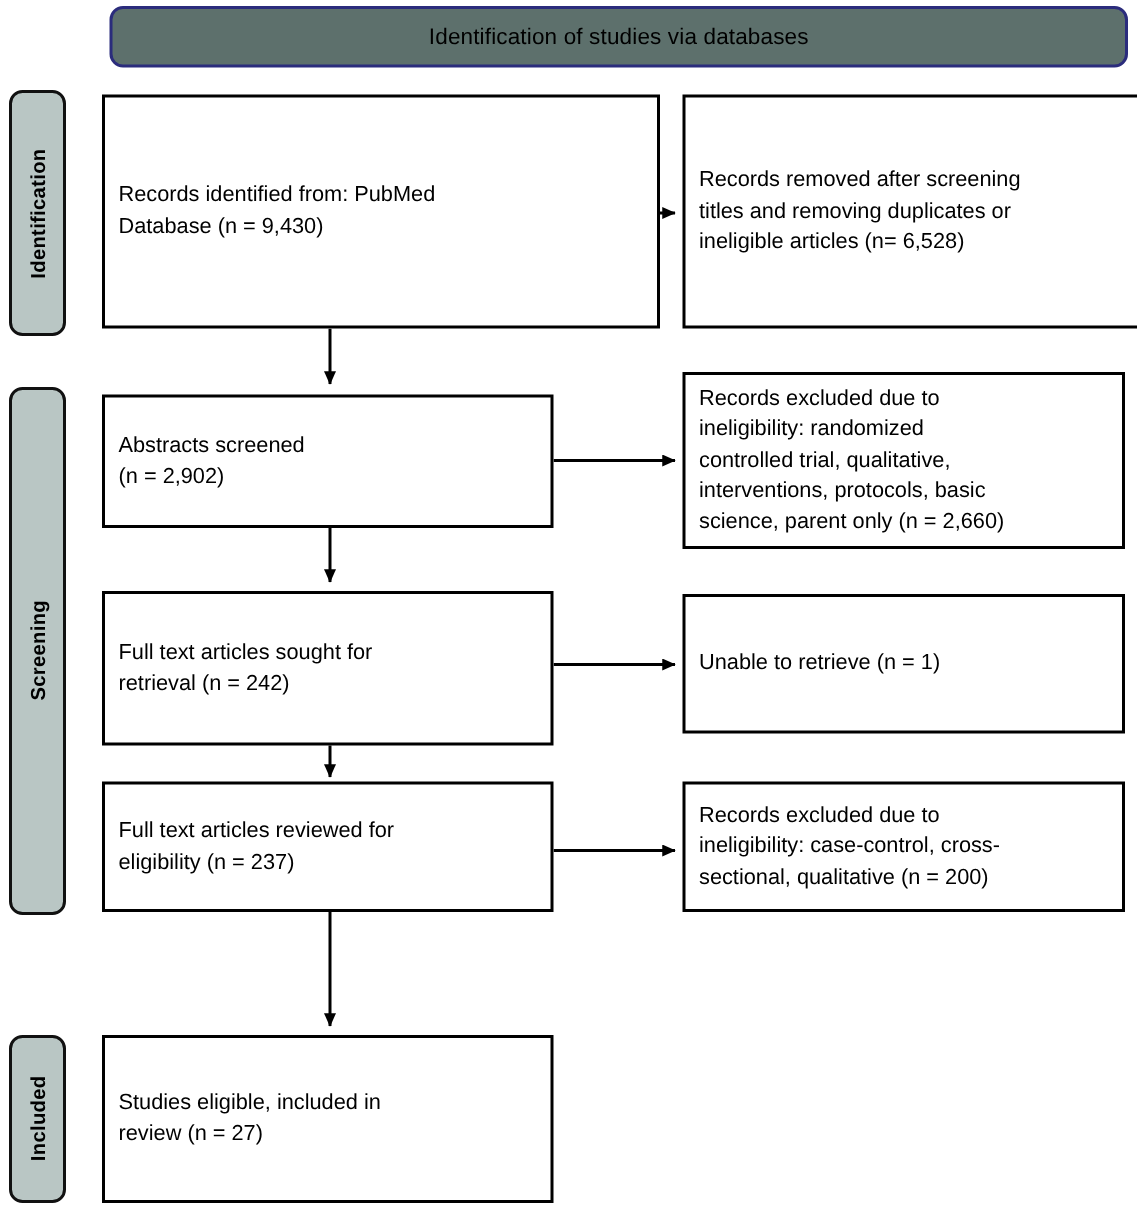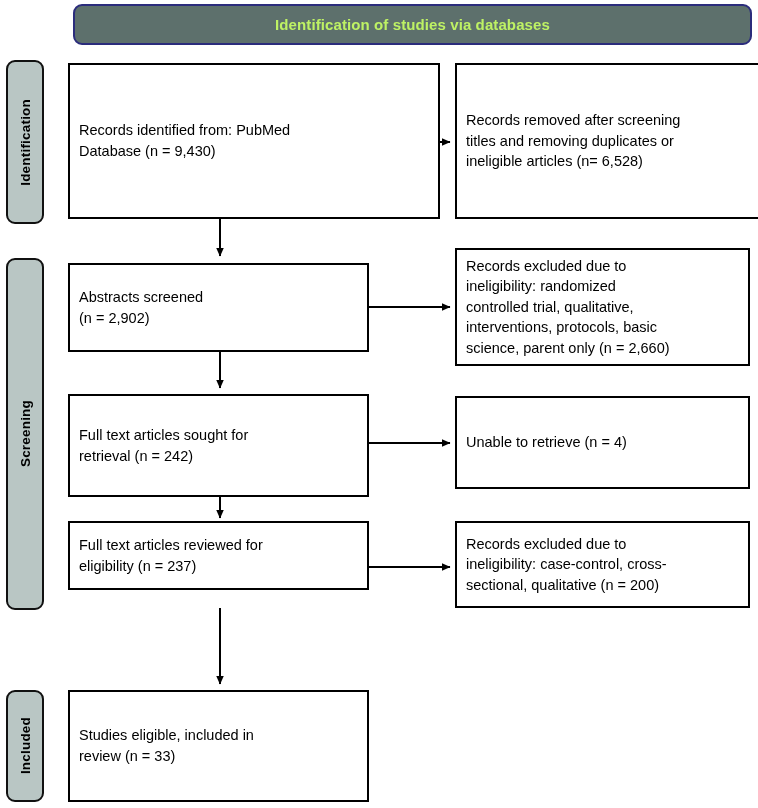--- a/index.html
+++ b/index.html
@@ -29,22 +29,22 @@
     box-sizing: border-box;
     background: #5d706c;
     border: 2px solid #2b2c7c;
     border-radius: 9px;
     display: flex;
     align-items: center;
     justify-content: center;
   }
   .banner-text {
     font-size: 15px;
-    font-weight: bold;
-    color: #bef264;
+    font-weight: normal;
+    color: #000000;
     letter-spacing: 0.1px;
   }
 
   
   .stage-tab {
     position: absolute;
     left: 6px;
     width: 38px;
     box-sizing: border-box;
     background: #b9c6c4;
@@ -157,32 +157,32 @@
 interventions, protocols, basic
 science, parent only (n = 2,660)</span>
   </div>
 
   <div class="fbox" style="left:68px; top:394px; width:301px; height:103px;">
     <span class="fbox-text">Full text articles sought for
 retrieval (n = 242)</span>
   </div>
 
   <div class="fbox" style="left:455px; top:396px; width:295px; height:93px;">
-    <span class="fbox-text">Unable to retrieve (n = 4)</span>
+    <span class="fbox-text">Unable to retrieve (n = 1)</span>
   </div>
 
-  <div class="fbox" style="left:68px; top:521px; width:301px; height:69px;">
+  <div class="fbox" style="left:68px; top:521px; width:301px; height:87px;">
     <span class="fbox-text">Full text articles reviewed for
 eligibility (n = 237)</span>
   </div>
 
   <div class="fbox" style="left:455px; top:521px; width:295px; height:87px;">
     <span class="fbox-text">Records excluded due to
 ineligibility: case-control, cross-
 sectional, qualitative (n = 200)</span>
   </div>
 
   <div class="fbox" style="left:68px; top:690px; width:301px; height:112px;">
     <span class="fbox-text">Studies eligible, included in
-review (n = 33)</span>
+review (n = 27)</span>
   </div>
 
 </div>
 
 </body></html>

